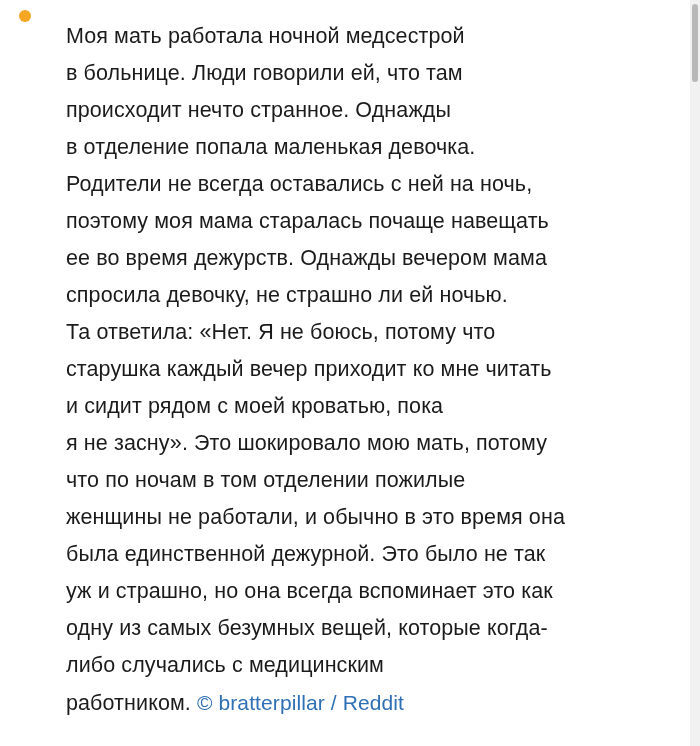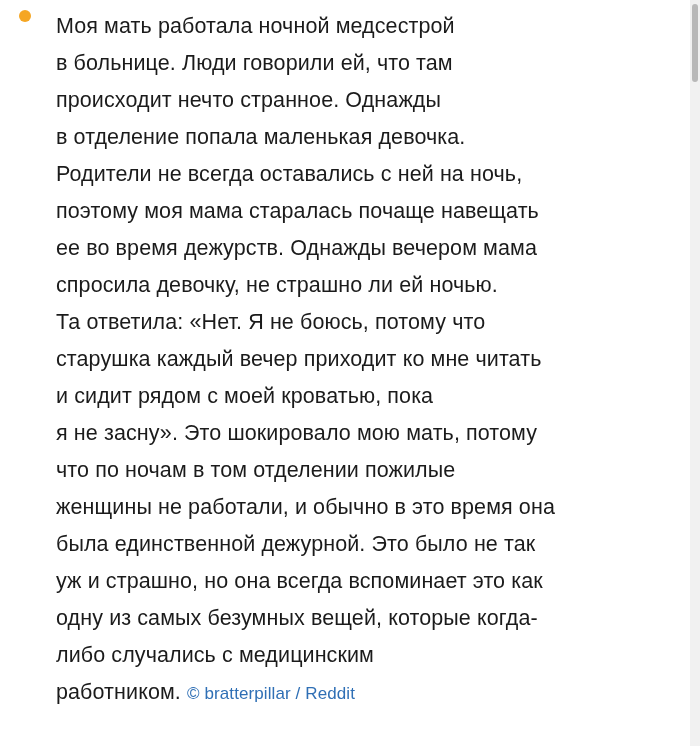--- a/index.html
+++ b/index.html
@@ -48,26 +48,26 @@
     padding-right: 20px;
   }
 
   .story-text {
     font-size: 21.5px;
     line-height: 37px;
     color: #1b1b1b;
     font-family: "Liberation Sans", sans-serif;
     white-space: pre-wrap;
     word-wrap: break-word;
-    margin: 6px;
+    margin: 16px;
     letter-spacing: 0.1px;
   }
 
   .credit-line {
-    font-size: 17px;
+    font-size: 21px;
     line-height: 37px;
     color: #1b1b1b;
     white-space: pre-wrap;
   }
 
   .credit-link {
     color: #2f6fb5;
     text-decoration: none;
   }
 

